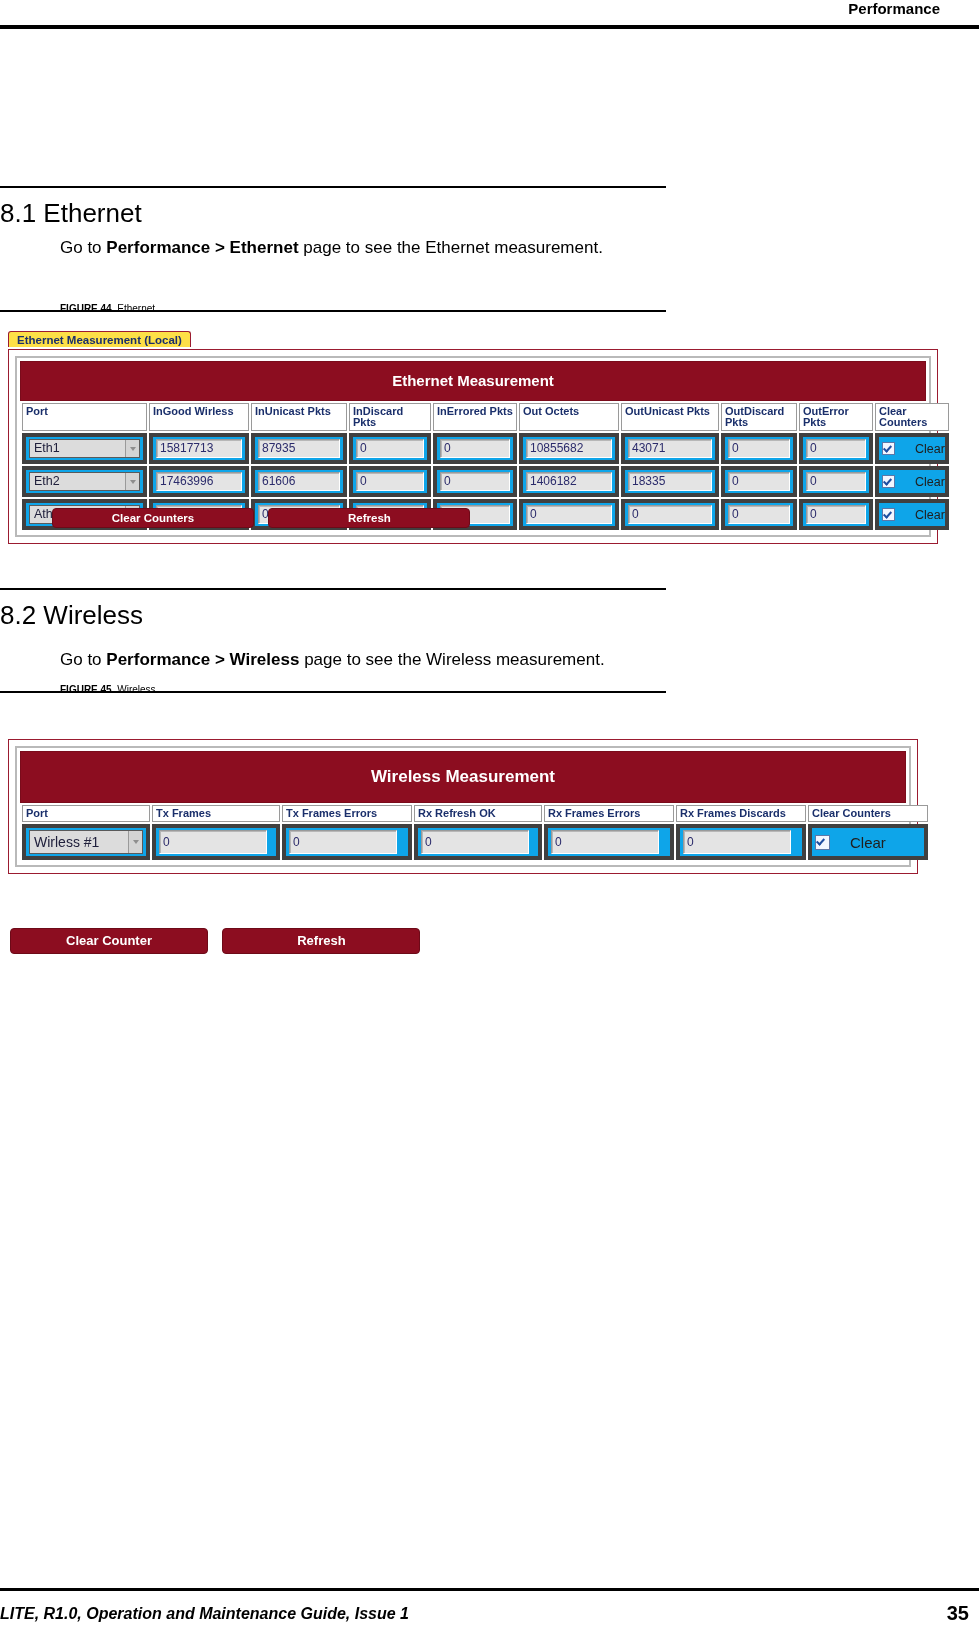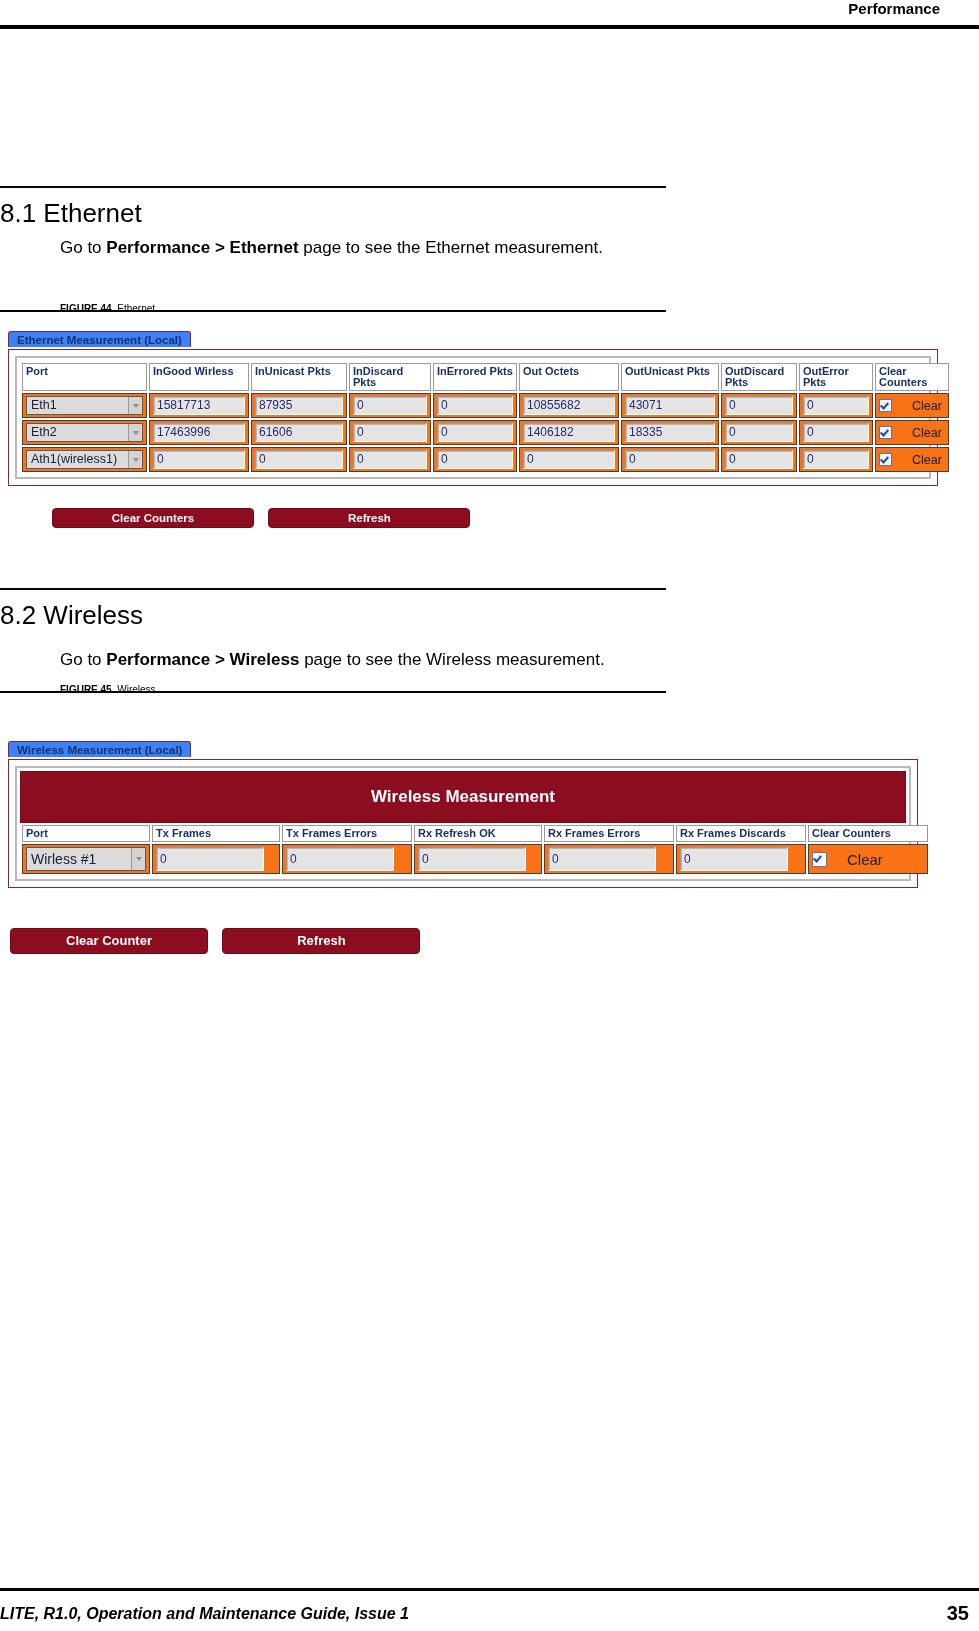--- a/index.html
+++ b/index.html
@@ -39,21 +39,21 @@
     position:absolute;left:60px;font-size:10px;margin-top:16px;
   }
   .figcap .fg{font-weight:bold;}
   .figrule{position:absolute;left:0px;width:666px;height:2px;background:#000;}
 
   
   .uifig{position:absolute;}
   .tabrow{position:relative;height:20px;}
   .tab{
     display:inline-block;border:1px solid #9b1b30;border-bottom:none;
-    background:#3b82f6;padding:2px 8px 1px 8px;font-size:11.5px;
+    background:#fde047;padding:2px 8px 1px 8px;font-size:11.5px;
     font-weight:bold;color:#1a2f6b;position:relative;z-index:3;
     border-radius:3px 3px 0 0;
   }
   .panel{
     border:1px solid #9b1b30;background:#fff;margin-top:-1px;
     padding:6px;position:relative;
   }
   .panel-inner{border:2px solid #b9b9b9;padding:3px;background:#fff;}
   .banner{
     background:#8c0d20;color:#fff;text-align:center;font-weight:bold;
@@ -62,21 +62,21 @@
   .banner.eth{height:38px;line-height:38px;font-size:15px;}
   .banner.wl{height:50px;line-height:50px;font-size:17px;}
 
   table.grid{border-collapse:separate;border-spacing:2px;width:100%;table-layout:fixed;}
   table.grid th{
     border:1px solid #9a9a9a;background:#fff;color:#1a2f6b;
     font-size:11px;font-weight:bold;text-align:left;
     padding:2px 3px;vertical-align:top;line-height:11px;
   }
   table.grid td{
-    border:1px solid #404040;background:#f97316;padding:2px 3px;vertical-align:middle;
+    border:4px solid #404040;background:#0ea5e9;padding:2px 3px;vertical-align:middle;
   }
   .cellin{
     background:#e4e4e4;border:1px solid #ffffff;border-top-color:#9a9a9a;
     border-left-color:#9a9a9a;box-shadow:inset 1px 1px 0 #b7b7b7;
     font-size:12px;color:#2b2b6b;padding:1px 3px;height:15px;line-height:15px;
     overflow:hidden;white-space:nowrap;
   }
   .selwrap{
     display:flex;align-items:stretch;border:1px solid #5a5a5a;background:#dcdcdc;
     height:17px;
@@ -143,20 +143,21 @@
     <span>Ethernet</span>
   </div>
   <div class="figrule" style="top:310px;"></div>
 
   <div class="uifig" style="top:330px;left:8px;width:930px;">
     <div class="tabrow">
       <span class="tab">Ethernet Measurement (Local)</span>
     </div>
     <div class="panel">
       <div class="panel-inner">
+        <div class="banner eth">Ethernet Measurement</div>
 
         <table class="grid">
           <colgroup>
             <col style="width:125px">
               <col style="width:100px">
               <col style="width:96px">
             <col style="width:82px">
               <col style="width:84px">
               <col style="width:100px">
             <col style="width:98px">
@@ -319,23 +320,20 @@
     <span>Go to </span><b>Performance &gt; Wireless</b><span> page to see the Wireless measurement.</span>
   </div>
 
   <div class="figcap" style="top:668px;">
     <span class="fg">FIGURE 45.</span>
     <span>Wireless</span>
   </div>
   <div class="figrule" style="top:691px;"></div>
 
   <div class="uifig" style="top:740px;left:8px;width:910px;">
-    <div class="tabrow">
-      <span class="tab">Wireless Measurement (Local)</span>
-    </div>
     <div class="panel">
       <div class="panel-inner">
         <div class="banner wl">Wireless Measurement</div>
 
         <table class="grid">
           <colgroup>
             <col style="width:128px">
               <col style="width:128px">
               <col style="width:130px">
             <col style="width:128px">

